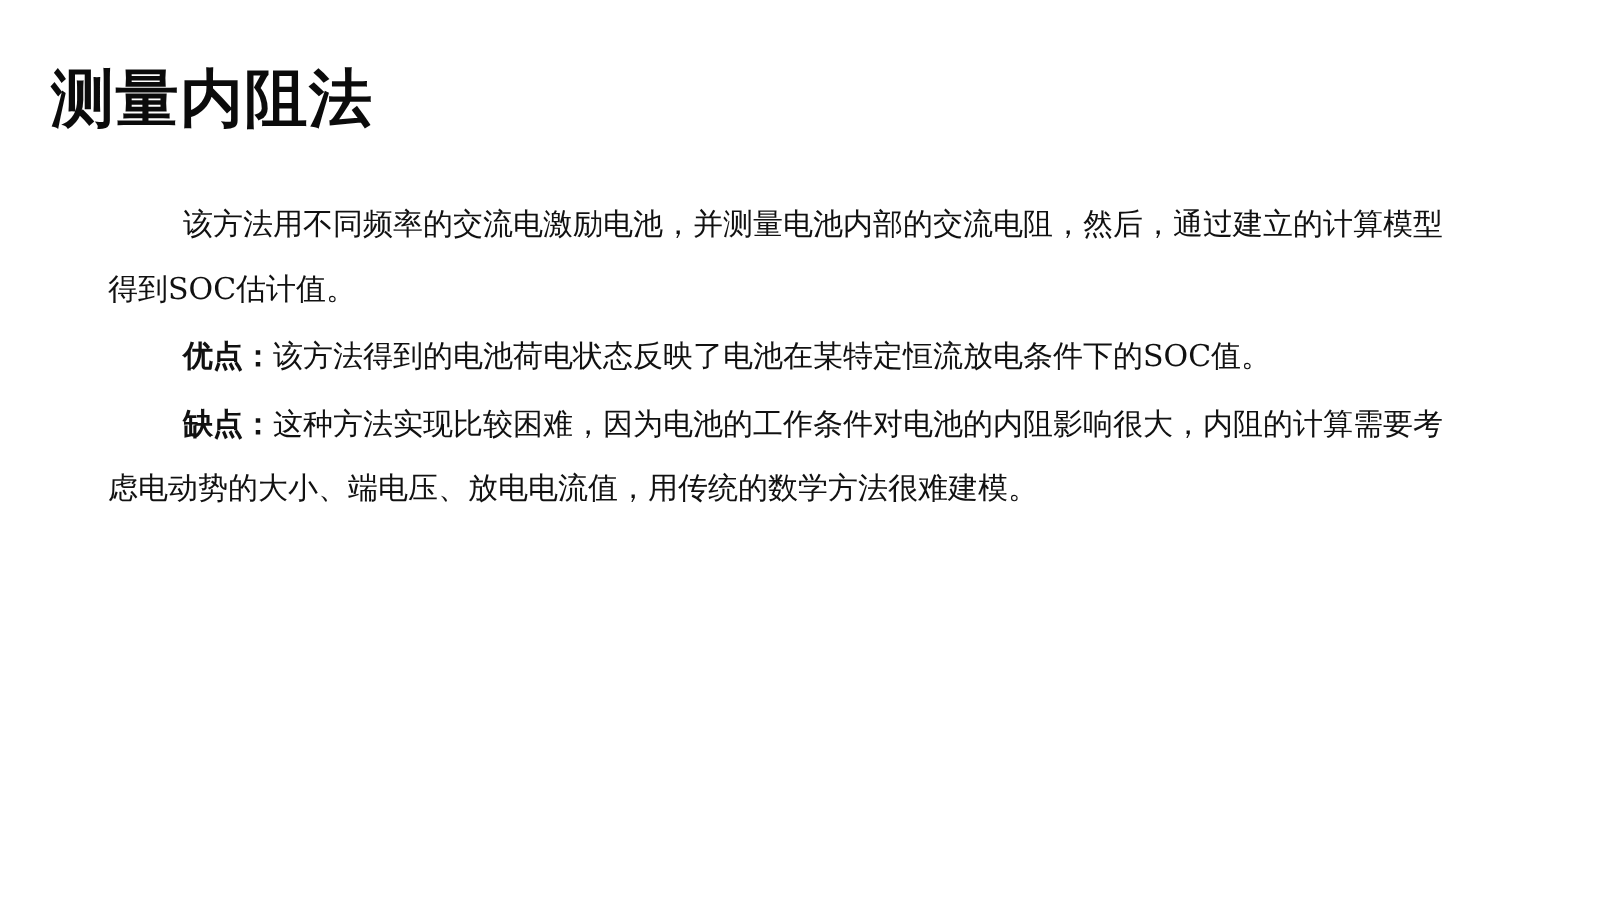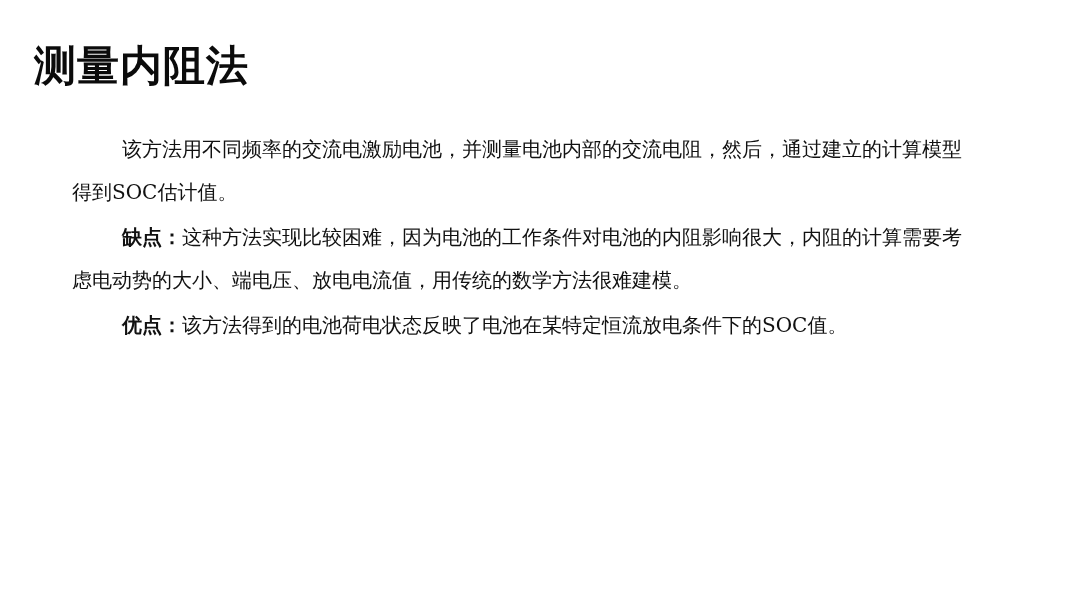--- a/index.html
+++ b/index.html
@@ -57,21 +57,21 @@
 
   <div class="slide-title">测量内阻法</div>
 
   <div class="body-block">
 
     <p class="para indent">
       <span>该方法用不同频率的交流电激励电池，并测量电池内部的交流电阻，然后，通过建立的计算模型得到SOC估计值。</span>
     </p>
 
     <p class="para indent">
-      <span class="lead">缺点：</span><span>这种方法实现比较困难，因为电池的工作条件对电池的内阻影响很大，内阻的计算需要考虑电动势的大小、端电压、放电电流值，用传统的数学方法很难建模。</span>
+      <span class="lead">优点：</span><span>该方法得到的电池荷电状态反映了电池在某特定恒流放电条件下的SOC值。</span>
     </p>
 
     <p class="para indent">
-      <span class="lead">优点：</span><span>该方法得到的电池荷电状态反映了电池在某特定恒流放电条件下的SOC值。</span>
+      <span class="lead">缺点：</span><span>这种方法实现比较困难，因为电池的工作条件对电池的内阻影响很大，内阻的计算需要考虑电动势的大小、端电压、放电电流值，用传统的数学方法很难建模。</span>
     </p>
 
   </div>
 </div>
 
 </body></html>

